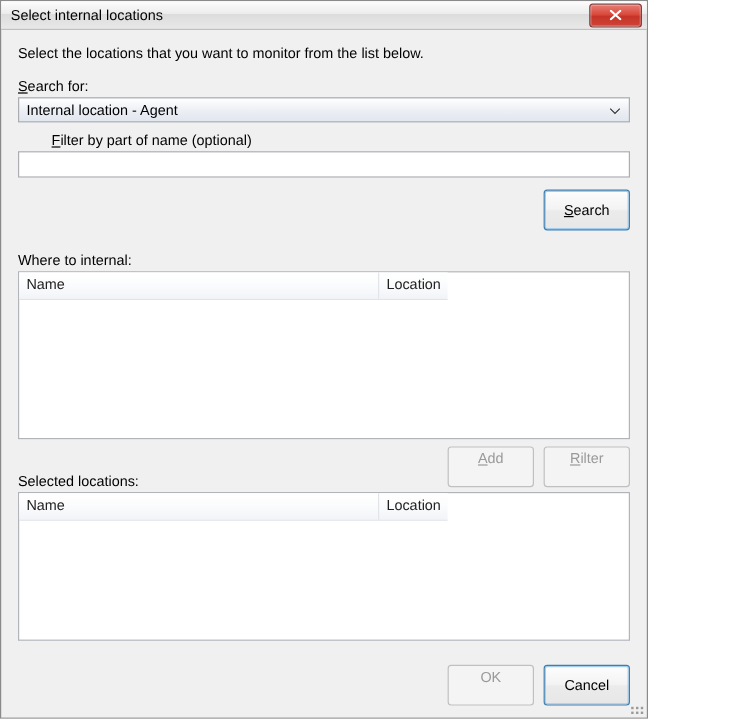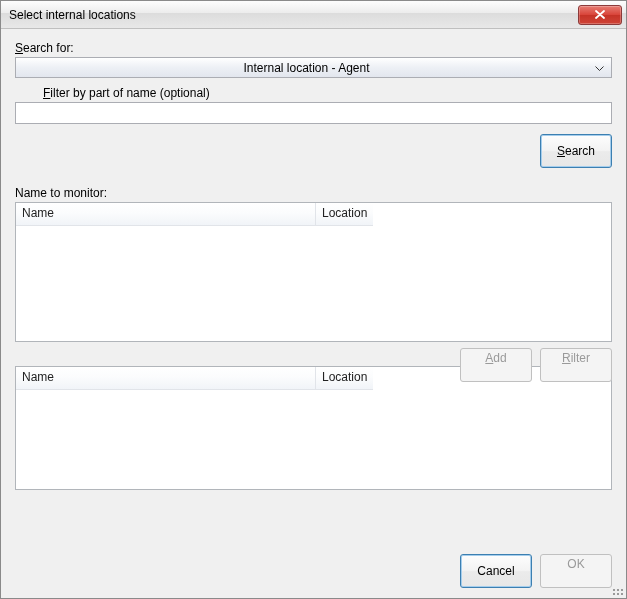--- a/index.html
+++ b/index.html
@@ -4,21 +4,21 @@
 <style>
   html, body {
     margin: 0;
     padding: 0;
     font-family: "Segoe UI", Tahoma, sans-serif;
     font-size: 12px;
     color: #000;
     background: #fff;
   }
   .window {
-    width: 627px;
+    width: 540px;
     height: 599px;
     box-sizing: border-box;
     background: #f0f0f0;
     border: 1px solid #8a8a8a;
     display: flex;
     flex-direction: column;
     position: relative;
   }
   .titlebar {
     height: 28px;
@@ -64,21 +64,21 @@
   .dropdown {
     height: 21px;
     border: 1px solid #abadb3;
     background: linear-gradient(to bottom, #ffffff 0%, #edf0f5 50%, #e2e6ee 100%);
     display: flex;
     align-items: center;
     padding: 0 4px 0 6px;
     box-sizing: border-box;
     cursor: default;
   }
-  .dropdown .dd-text { flex: 1; text-align: center; }
+  .dropdown .dd-text { flex: 1; }
   .dropdown .dd-arrow {
     width: 16px;
     text-align: center;
   }
   .text-input {
     height: 22px;
     border: 1px solid #abadb3;
     background: #fff;
     width: 100%;
     box-sizing: border-box;
@@ -177,20 +177,21 @@
     <div class="title">Select internal locations</div>
     <div class="close-btn">
       <svg width="10" height="9" viewBox="0 0 10 9">
         <path d="M1 1 L9 8 M9 1 L1 8" stroke="#fff" stroke-width="1.8" stroke-linecap="round"></path>
       </svg>
     </div>
   </div>
 
   <div class="content">
 
+    <div class="instruction">Select the locations that you want to monitor from the list below.</div>
 
     <div class="field-label">
       <span class="u">S</span><span>earch for:</span>
     </div>
     <div class="dropdown">
       <span class="dd-text">Internal location - Agent</span>
       <span class="dd-arrow">
         <svg width="9" height="6" viewBox="0 0 9 6">
             <path d="M0.5 0.5 L4.5 4.5 L8.5 0.5" fill="none" stroke="#333" stroke-width="1"></path>
           </svg>
@@ -201,55 +202,56 @@
       <span class="u">F</span><span>ilter by part of name (optional)</span>
     </div>
     <input type="text" class="text-input" value="" style="">
 
     <div class="row-right">
       <div class="btn default">
         <span><span class="u">S</span><span>earch</span></span>
       </div>
     </div>
 
-    <div class="section-label">Name to monitor:</div>
+    <div class="section-label">Where to internal:</div>
     <div class="listview lv1">
       <div class="lv-header">
         <div class="lv-col" style="width:300px;">Name</div>
         <div class="lv-col">Location</div>
       </div>
       <div class="lv-body"></div>
     </div>
 
     <div class="row-right" style="margin-top:6px; margin-bottom:-16px; position:relative; z-index:1;">
       <div class="btn disabled">
         <span><span class="u">A</span><span>dd</span></span>
       </div>
       <div class="btn disabled">
         <span><span class="u">R</span><span>ilter</span></span>
       </div>
     </div>
 
+    <div class="section-label" style="margin-top:4px;">Selected locations:</div>
     <div class="listview lv2">
       <div class="lv-header">
         <div class="lv-col" style="width:300px;">Name</div>
         <div class="lv-col">Location</div>
       </div>
       <div class="lv-body"></div>
     </div>
 
   </div>
 
   <div class="footer">
+    <div class="btn disabled">
+      <span>OK</span>
+    </div>
     <div class="btn default">
       <span>Cancel</span>
     </div>
-    <div class="btn disabled">
-      <span>OK</span>
-    </div>
   </div>
 
   <div class="resize-grip">
     <span></span>
       <span></span>
       <span></span>
       <span></span>
       <span></span>
       <span></span>
   </div>

